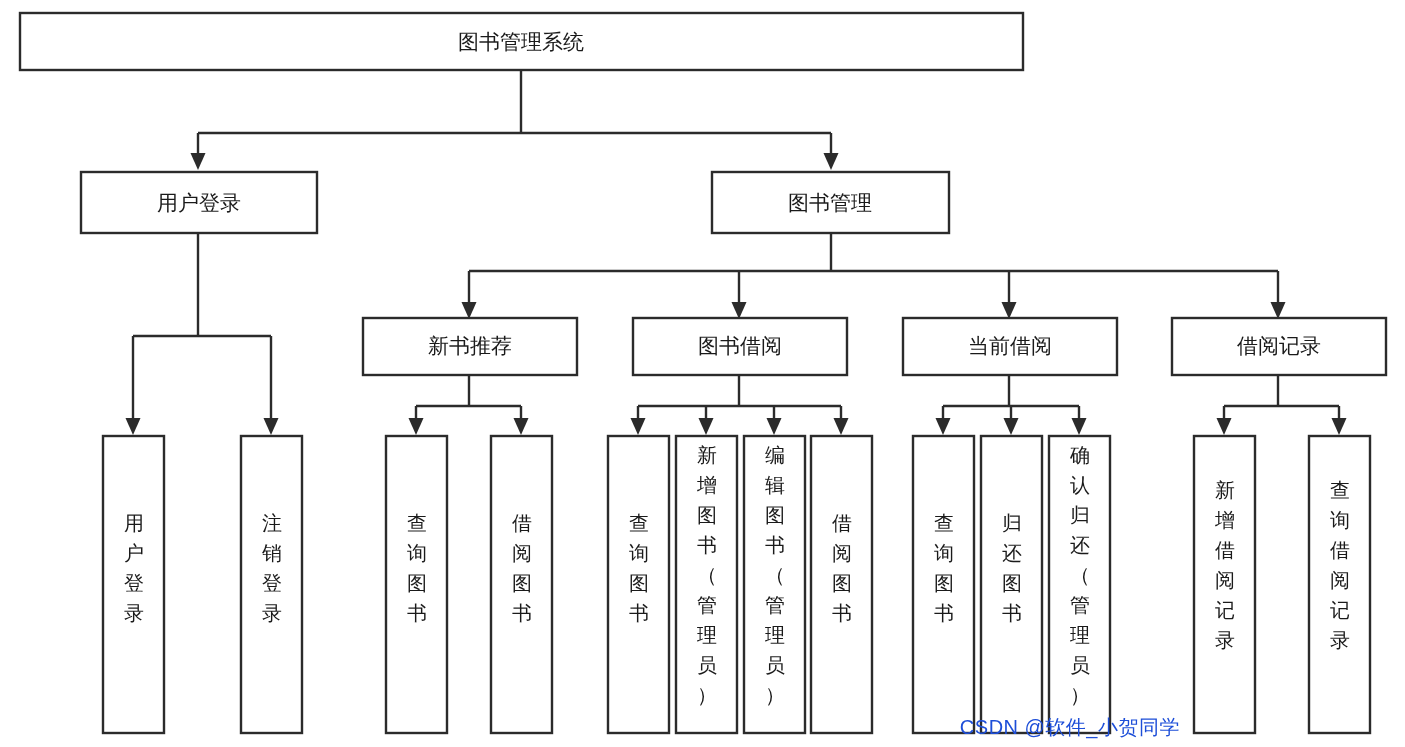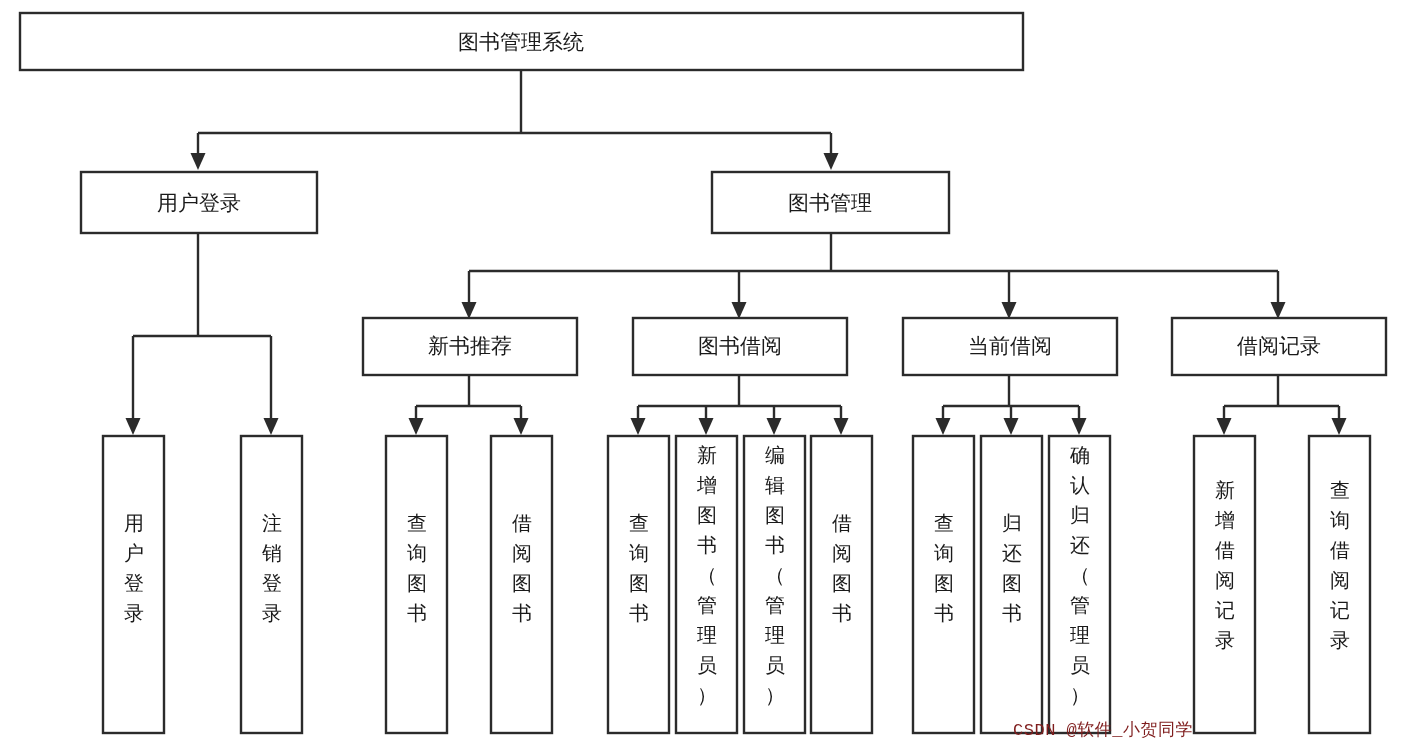--- a/index.html
+++ b/index.html
@@ -11,21 +11,20 @@
     width: 1405px;
     height: 747px;
     font-family: "Liberation Sans", "DejaVu Sans", sans-serif;
     overflow: hidden;
     position: relative;
   }
   #diagram-root {
     position: relative;
     width: 1188px;
     height: 747px;
-    padding-left: 13px;
   }
   svg.diagram-canvas {
     position: absolute;
     top: 0;
     left: 0;
     width: 1405px;
     height: 747px;
     display: block;
   }
   .node-box {
@@ -53,23 +52,23 @@
   .node-label-v {
     font-family: "Liberation Sans", "DejaVu Sans", sans-serif;
     font-size: 20px;
     fill: #1a1a1a;
     text-anchor: middle;
   }
   .watermark {
     position: absolute;
     right: 8px;
     bottom: 6px;
-    font-family: Liberation Mono, monospace;
-    font-size: 17px;
-    color: #7f1d1d;
+    font-family: Liberation Sans, sans-serif;
+    font-size: 20px;
+    color: #1d4ed8;
     letter-spacing: 0.5px;
     white-space: nowrap;
     user-select: none;
   }
 </style>
 </head>
 <body>
 
 <div id="diagram-root">
 

